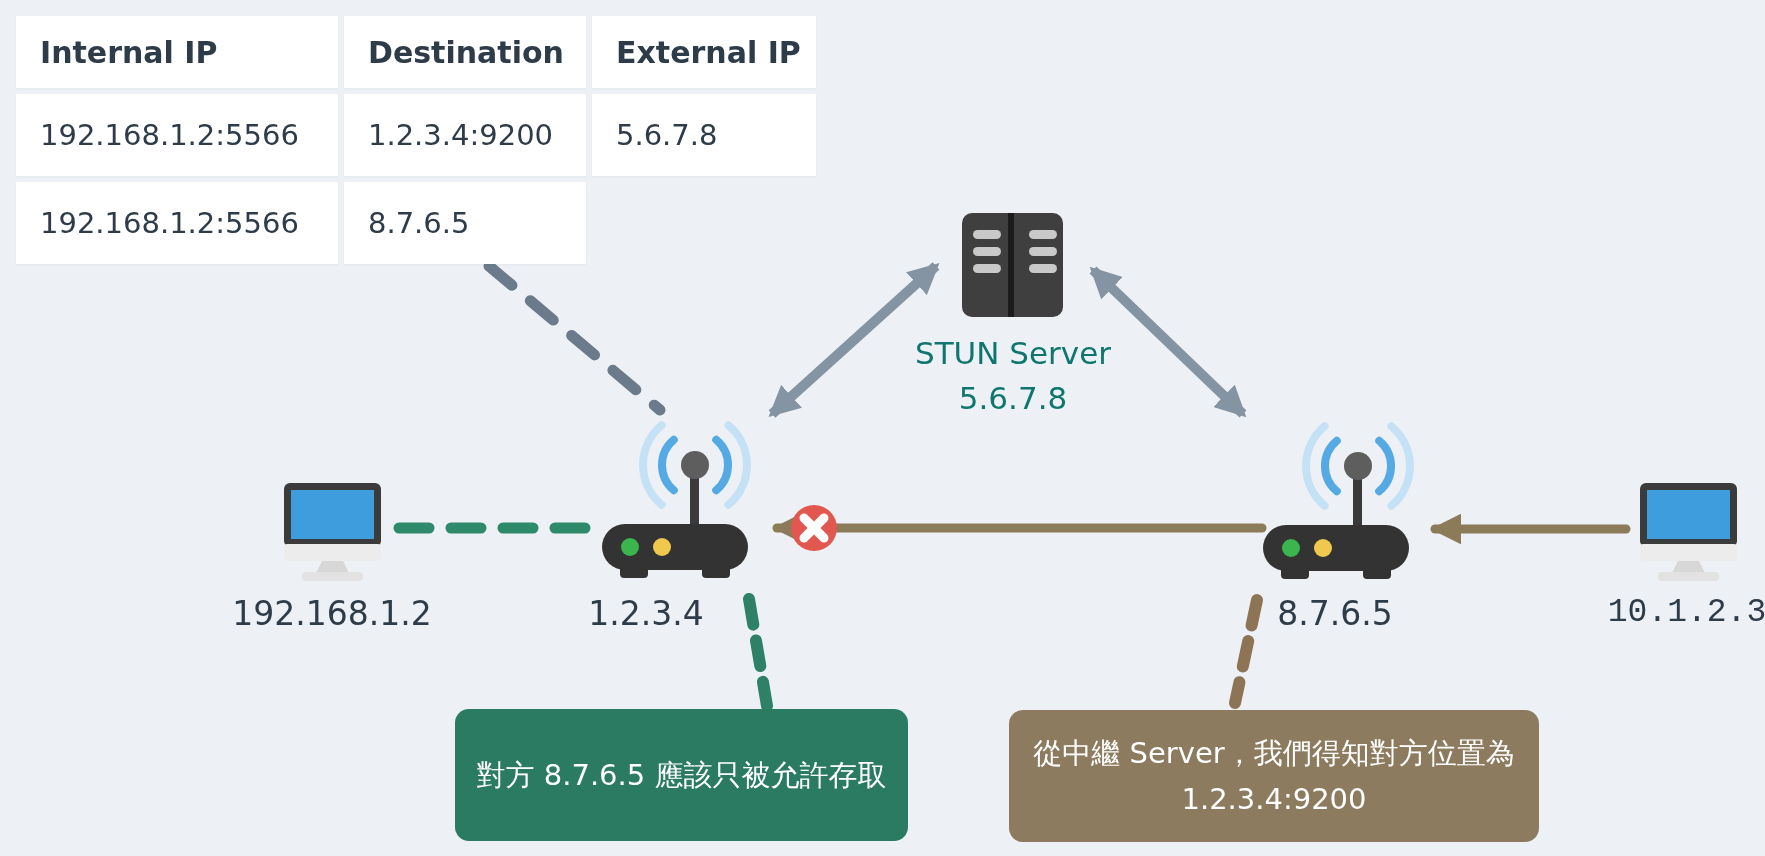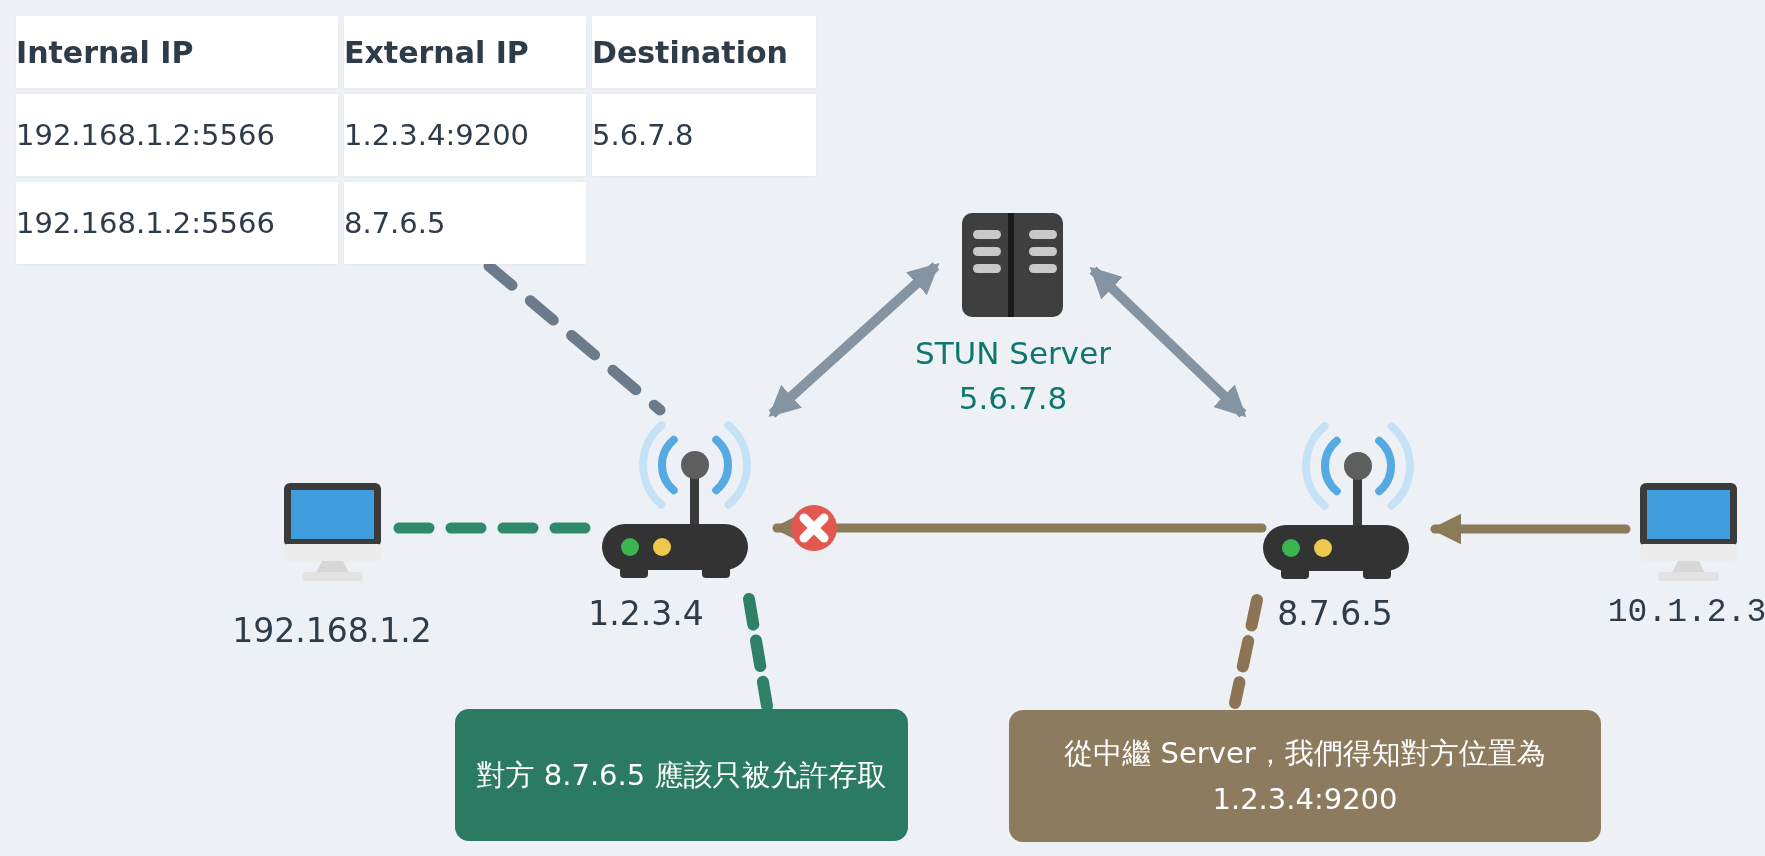--- a/index.html
+++ b/index.html
@@ -14,21 +14,21 @@
   
   .nat-table{
     position:absolute;left:16px;top:16px;width:802px;
     display:grid;
     grid-template-columns:322px 242px 224px;
     grid-template-rows:72px 82px 82px;
     gap:6px;
   }
   .nat-table .cell{
     background:#ffffff;display:flex;align-items:center;
-    color:#2e3b49;font-size:29px;
+    padding-left:24px;color:#2e3b49;font-size:29px;
     box-shadow:0 1px 2px rgba(40,50,60,0.05);
   }
   .nat-table .th{font-weight:bold;font-size:30px;}
 
   
   .lbl{
     position:absolute;transform:translateX(-50%);
     color:#2e3b49;font-size:33px;font-weight:500;white-space:nowrap;
   }
   .stun-label{
@@ -37,21 +37,21 @@
     white-space:nowrap;
   }
 
   
   .callout{
     position:absolute;border-radius:14px;color:#ffffff;
     display:flex;flex-direction:column;align-items:center;justify-content:center;
     text-align:center;font-size:29px;line-height:46px;white-space:nowrap;margin-left:7px;
   }
   .callout.green{left:448px;top:709px;width:453px;height:132px;background:#2b7a62;}
-  .callout.brown{left:1002px;top:710px;width:592px;height:132px;background:#8c7b5e;}
+  .callout.brown{left:1002px;top:710px;width:530px;height:132px;background:#8c7b5e;}
 </style>
 </head>
 <body>
 
 <div class="stage">
 
   <svg class="gfx" viewBox="0 0 1765 856">
     <defs>
       <marker id="headGray" viewBox="0 0 10 10" refX="8.5" refY="5" markerWidth="3.1" markerHeight="3.1" orient="auto-start-reverse" markerUnits="strokeWidth">
         <path d="M0 0 L10 5 L0 10 Z" fill="#8494a3"></path>
@@ -139,37 +139,37 @@
 
     <g>
       <circle cx="814" cy="528" r="23" fill="#e25850"></circle>
       <line x1="804" y1="518" x2="824" y2="538" stroke="#ffffff" stroke-width="9" stroke-linecap="round"></line>
       <line x1="824" y1="518" x2="804" y2="538" stroke="#ffffff" stroke-width="9" stroke-linecap="round"></line>
     </g>
   </svg>
 
   <div class="nat-table">
     <div class="cell th">Internal IP</div>
+    <div class="cell th">Destination</div>
     <div class="cell th">External IP</div>
-    <div class="cell th">Destination</div>
 
     <div class="cell">192.168.1.2:5566</div>
     <div class="cell">1.2.3.4:9200</div>
     <div class="cell">5.6.7.8</div>
 
     <div class="cell">192.168.1.2:5566</div>
     <div class="cell">8.7.6.5</div>
   </div>
 
   <div class="stun-label">
     <div>STUN Server</div>
     <div>5.6.7.8</div>
   </div>
 
-  <div class="lbl" style="left:332px;top:611px;">192.168.1.2</div>
+  <div class="lbl" style="left:332px;top:594px;">192.168.1.2</div>
   <div class="lbl" style="left:646px;top:594px;">1.2.3.4</div>
   <div class="lbl" style="left:1335px;top:594px;">8.7.6.5</div>
   <div class="lbl" style="left:1687px;top:594px;font-family:Liberation Mono, monospace;">10.1.2.3</div>
 
   <div class="callout green">
     <div>對方 8.7.6.5 應該只被允許存取</div>
   </div>
 
   <div class="callout brown">
     <div>從中繼 Server，我們得知對方位置為</div>

